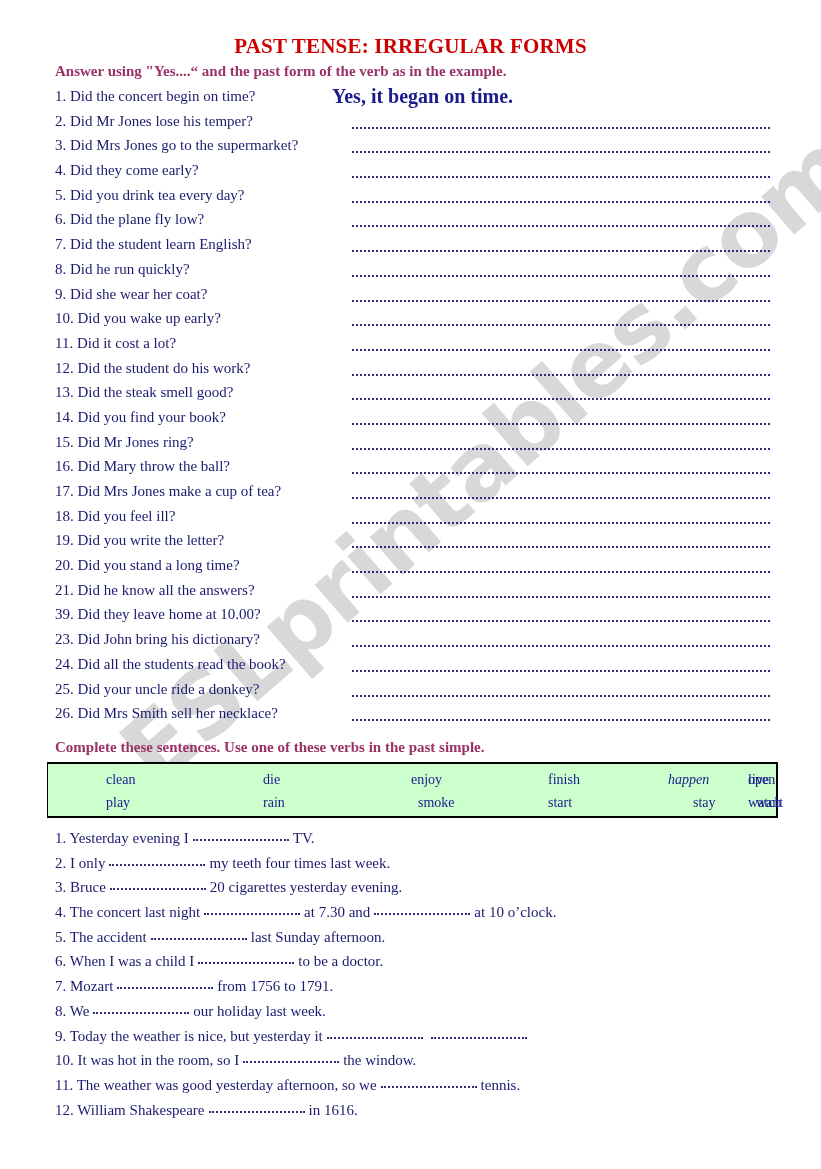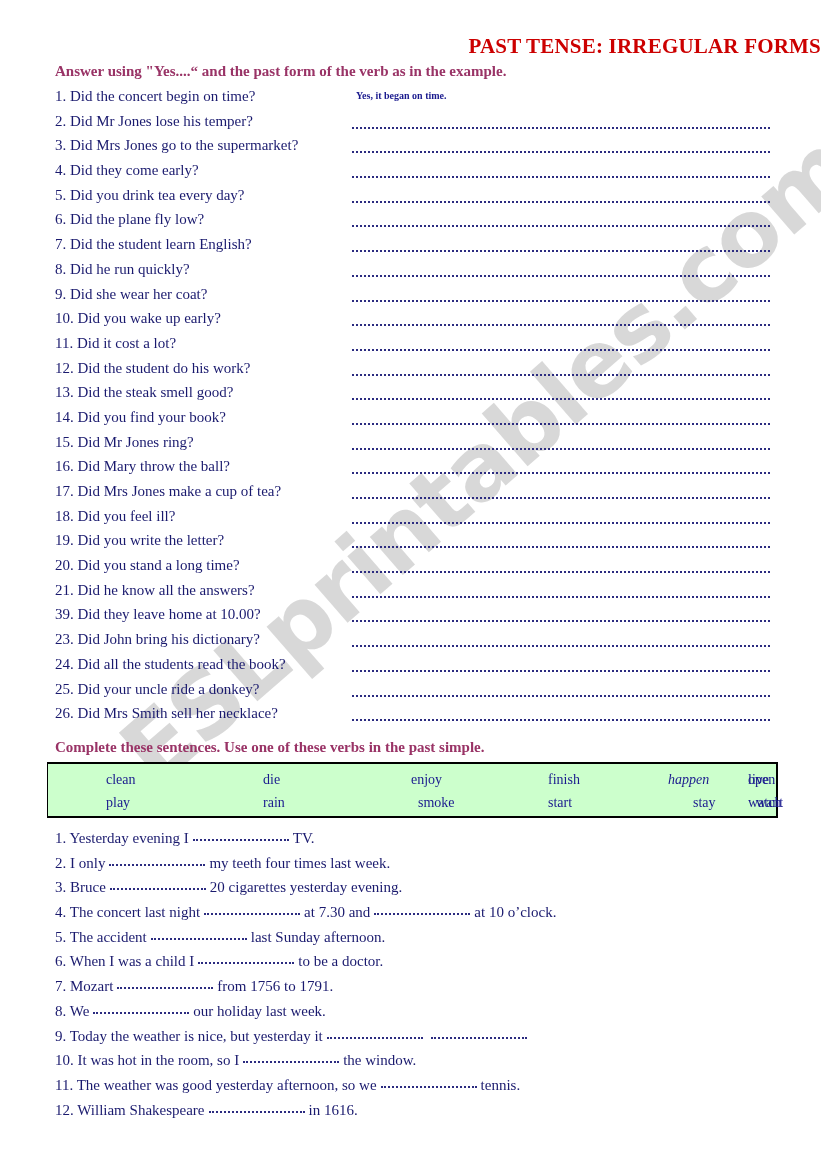--- a/index.html
+++ b/index.html
@@ -46,21 +46,21 @@
     white-space: nowrap;
     user-select: none;
   }
 
   
   .title {
     position: absolute;
     left: 0;
     top: 34px;
     width: 821px;
-    text-align: right;
+    text-align: center;
     font-size: 21px;
     font-weight: bold;
     color: #cc0000;
     letter-spacing: 0.2px;
     z-index: 10;
   }
 
   
   .instruction {
     position: absolute;
@@ -89,23 +89,23 @@
     position: absolute;
     left: 55px;
     top: 0;
     font-size: 15px;
     color: #1a1a6e;
     white-space: nowrap;
     line-height: 20px;
   }
   .a-example {
     position: absolute;
-    left: 356px;
+    left: 332px;
     top: 0;
-    font-size: 10px;
+    font-size: 20px;
     font-weight: bold;
     color: #1a1a8e;
     white-space: nowrap;
     line-height: 20px;
   }
   .a-dots {
     position: absolute;
     left: 352px;
     top: 13px;
     width: 418px;

